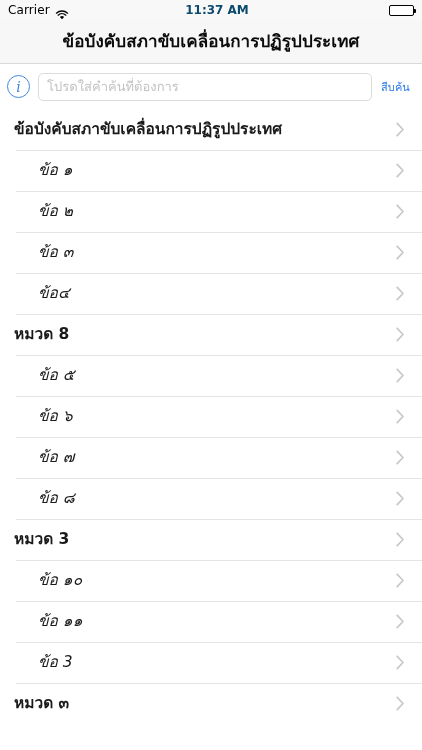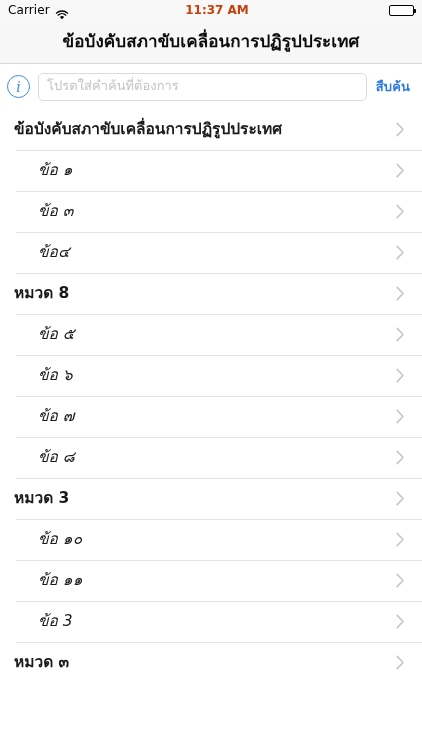--- a/index.html
+++ b/index.html
@@ -42,21 +42,21 @@
     position: relative;
     top: 1px;
   }
   .status-time {
     position: absolute;
     left: 12px;
     right: 0;
     text-align: center;
     font-size: 12px;
     font-weight: bold;
-    color: #c2410c;
+    color: #0c4a6e;
     pointer-events: none;
   }
   .status-right {
     margin-left: auto;
     display: flex;
     align-items: center;
   }
   .battery {
     width: 25px;
     height: 11px;
@@ -127,37 +127,37 @@
     line-height: 1;
   }
   .search-input {
     flex: 1 1 auto;
     height: 28px;
     border: 1px solid #dcdcdc;
     border-radius: 5px;
     background: #fff;
     box-sizing: border-box;
     padding: 0 8px;
-    font-family: Liberation Mono, monospace;
+    font-family: Liberation Sans, sans-serif;
     font-size: 13px;
     color: #333;
     outline: none;
   }
   .search-input::placeholder {
     color: #c3c3c5;
     opacity: 1;
   }
   .search-button {
     flex: 0 0 auto;
     background: none;
     border: none;
     padding: 0 1px;
     font-family: "DejaVu Sans", "Liberation Sans", sans-serif;
-    font-size: 13px;
-    font-weight: bold;
+    font-size: 11px;
+    font-weight: normal;
     color: #2f7be4;
     cursor: pointer;
     letter-spacing: 0.1px;
   }
 
   
   .list {
     background: #ffffff;
     overflow: hidden;
   }
@@ -246,20 +246,27 @@
     </div>
     <div class="row level-1">
       <span class="sep"></span>
       <span class="row-label">ข้อ ๑</span>
       <span class="chevron"><svg viewBox="0 0 9 15" width="9" height="15" aria-hidden="true">
           <path d="M1.2 1.3 L7 7.5 L1.2 13.7" stroke="#c7c7cc" stroke-width="1.7" fill="none" stroke-linecap="round" stroke-linejoin="round"></path>
         </svg></span>
     </div>
     <div class="row level-1">
       <span class="sep"></span>
+      <span class="row-label">ข้อ ๒</span>
+      <span class="chevron"><svg viewBox="0 0 9 15" width="9" height="15" aria-hidden="true">
+          <path d="M1.2 1.3 L7 7.5 L1.2 13.7" stroke="#c7c7cc" stroke-width="1.7" fill="none" stroke-linecap="round" stroke-linejoin="round"></path>
+        </svg></span>
+    </div>
+    <div class="row level-1">
+      <span class="sep"></span>
       <span class="row-label">ข้อ ๓</span>
       <span class="chevron"><svg viewBox="0 0 9 15" width="9" height="15" aria-hidden="true">
           <path d="M1.2 1.3 L7 7.5 L1.2 13.7" stroke="#c7c7cc" stroke-width="1.7" fill="none" stroke-linecap="round" stroke-linejoin="round"></path>
         </svg></span>
     </div>
     <div class="row level-1">
       <span class="sep"></span>
       <span class="row-label">ข้อ๔</span>
       <span class="chevron"><svg viewBox="0 0 9 15" width="9" height="15" aria-hidden="true">
           <path d="M1.2 1.3 L7 7.5 L1.2 13.7" stroke="#c7c7cc" stroke-width="1.7" fill="none" stroke-linecap="round" stroke-linejoin="round"></path>

